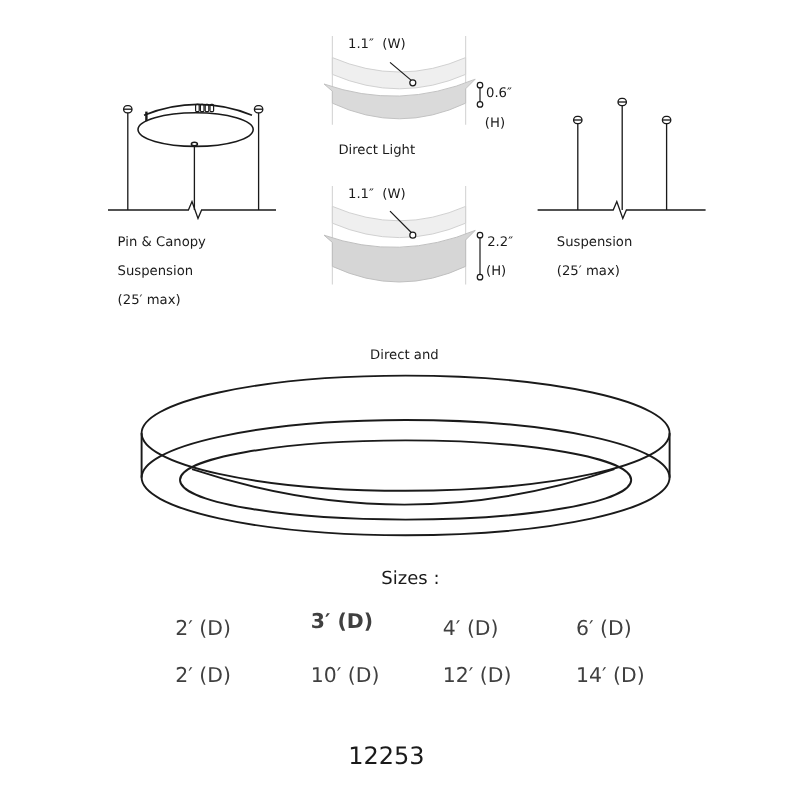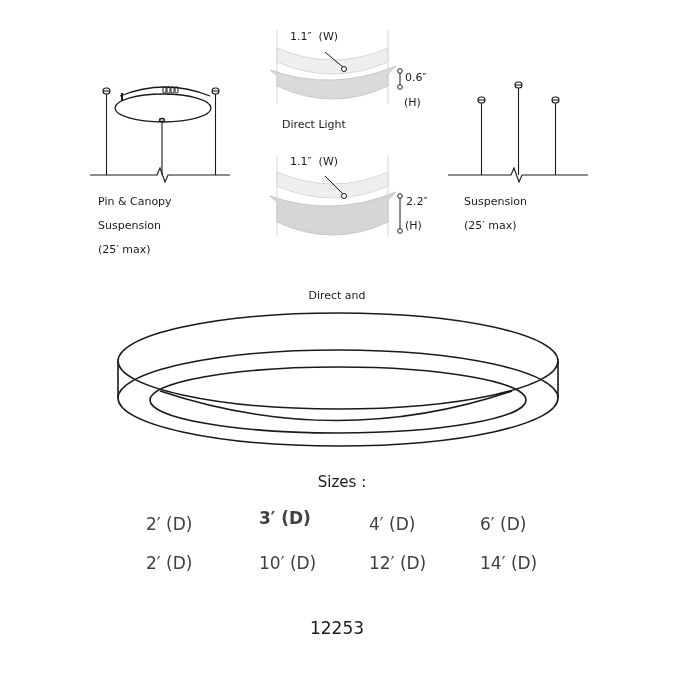--- a/index.html
+++ b/index.html
@@ -119,13 +119,13 @@
 <div class="size" style="left:146px;top:514px;">2′ (D)</div>
 <div class="size" style="left:259px;top:508px;font-weight:bold;">3′ (D)</div>
 <div class="size" style="left:369px;top:514px;text-align:right;">4′ (D)</div>
 <div class="size" style="left:480px;top:514px;">6′ (D)</div>
 
 <div class="size" style="left:146px;top:553px;">2′ (D)</div>
 <div class="size" style="left:259px;top:553px;">10′ (D)</div>
 <div class="size" style="left:369px;top:553px;">12′ (D)</div>
 <div class="size" style="left:480px;top:553px;">14′ (D)</div>
 
-<div class="abs center" style="left:262px;top:618px;width:150px;font-size:17px;">12253</div>
+<div class="abs center" style="left:247px;top:618px;width:150px;font-size:20px;">12253</div>
 
 </body></html>

